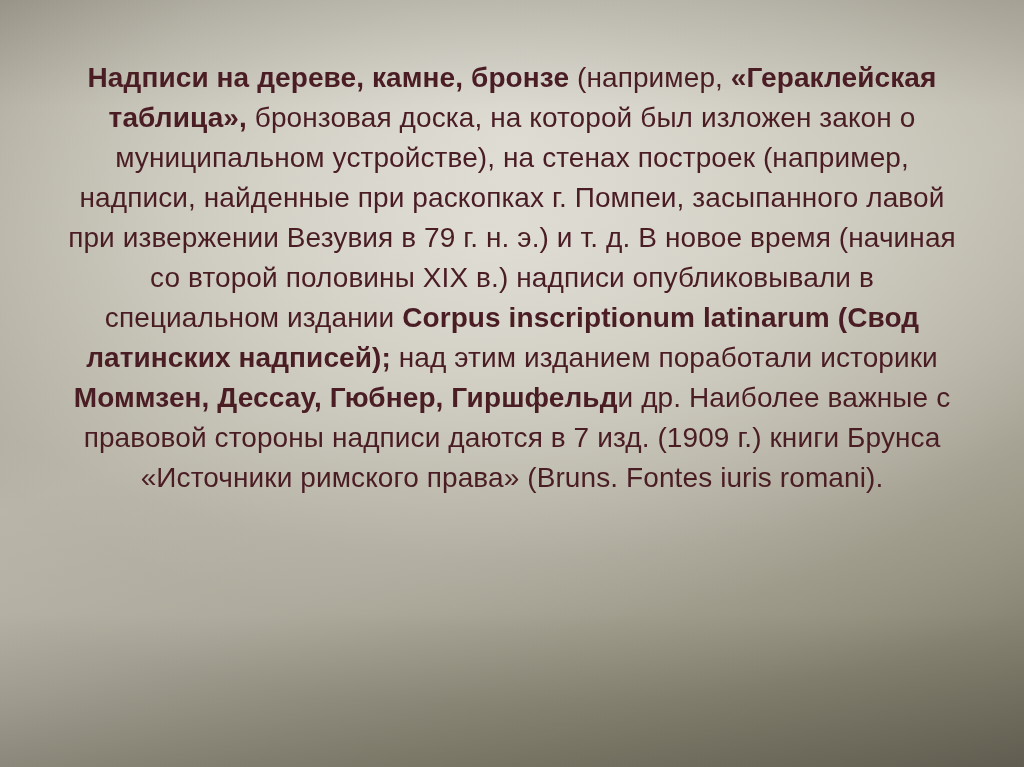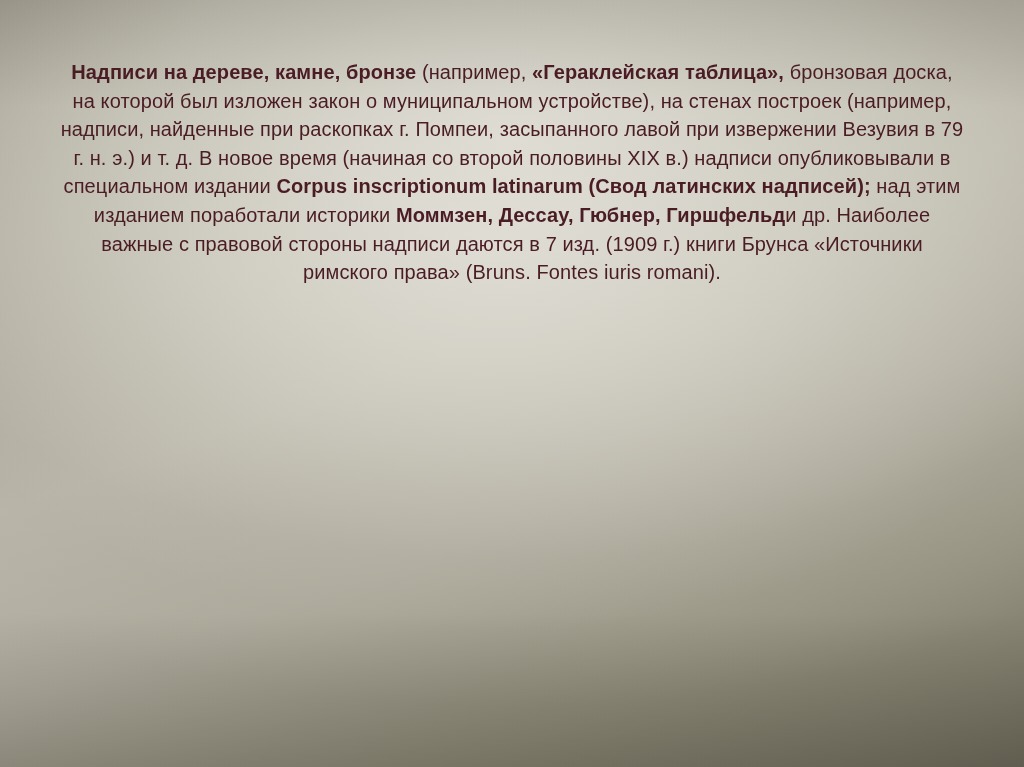--- a/index.html
+++ b/index.html
@@ -31,21 +31,21 @@
       linear-gradient(to bottom, rgba(70,66,56,0.18) 0%, rgba(0,0,0,0) 14%, rgba(0,0,0,0) 80%, rgba(60,56,46,0.30) 100%);
     pointer-events: none;
   }
   .text-block {
     position: absolute;
     left: 60px;
     right: 60px;
     top: 58px;
     text-align: center;
     color: #4a1c24;
-    font-size: 20px;
+    font-size: 28px;
     line-height: 1.43;
     letter-spacing: 0.1px;
     z-index: 2;
   }
   .text-block p {
     margin: 0;
   }
   .b {
     font-weight: bold;
   }

